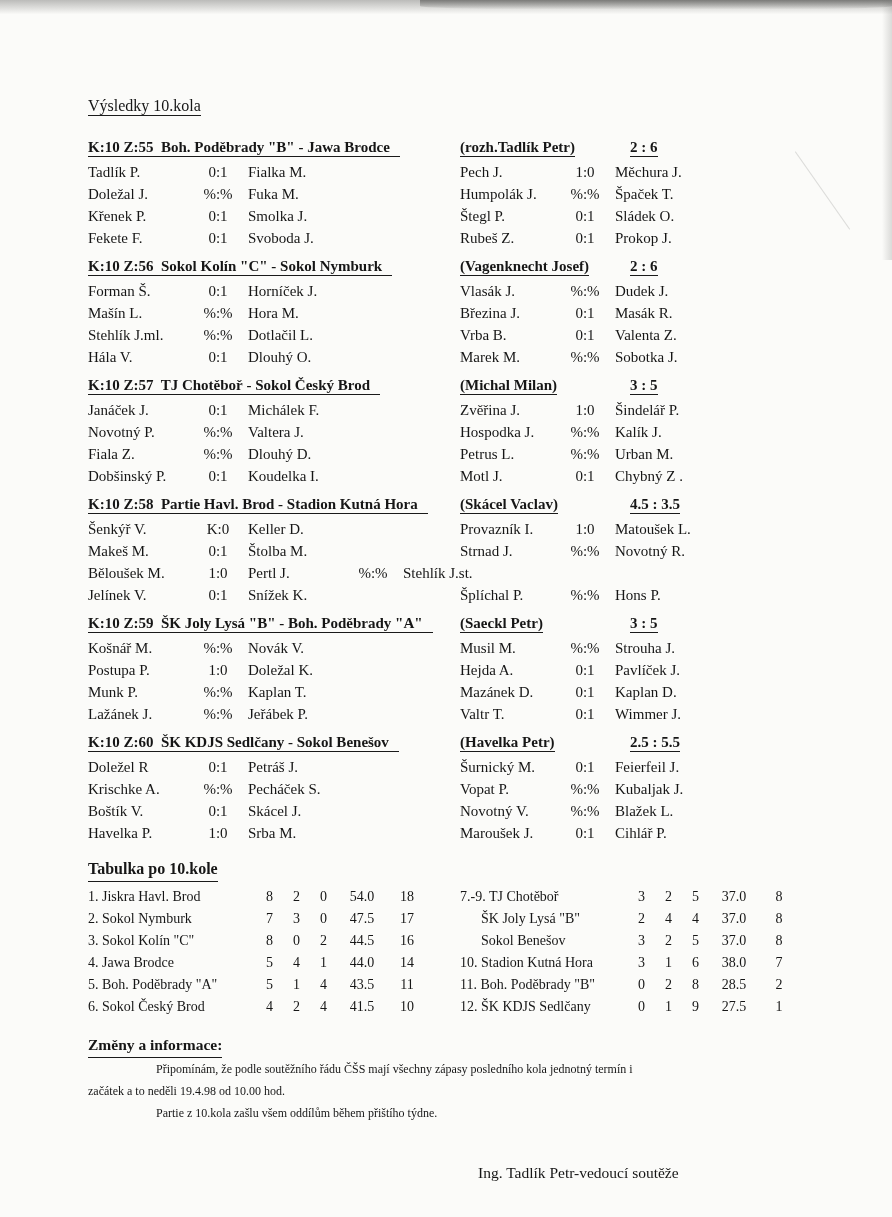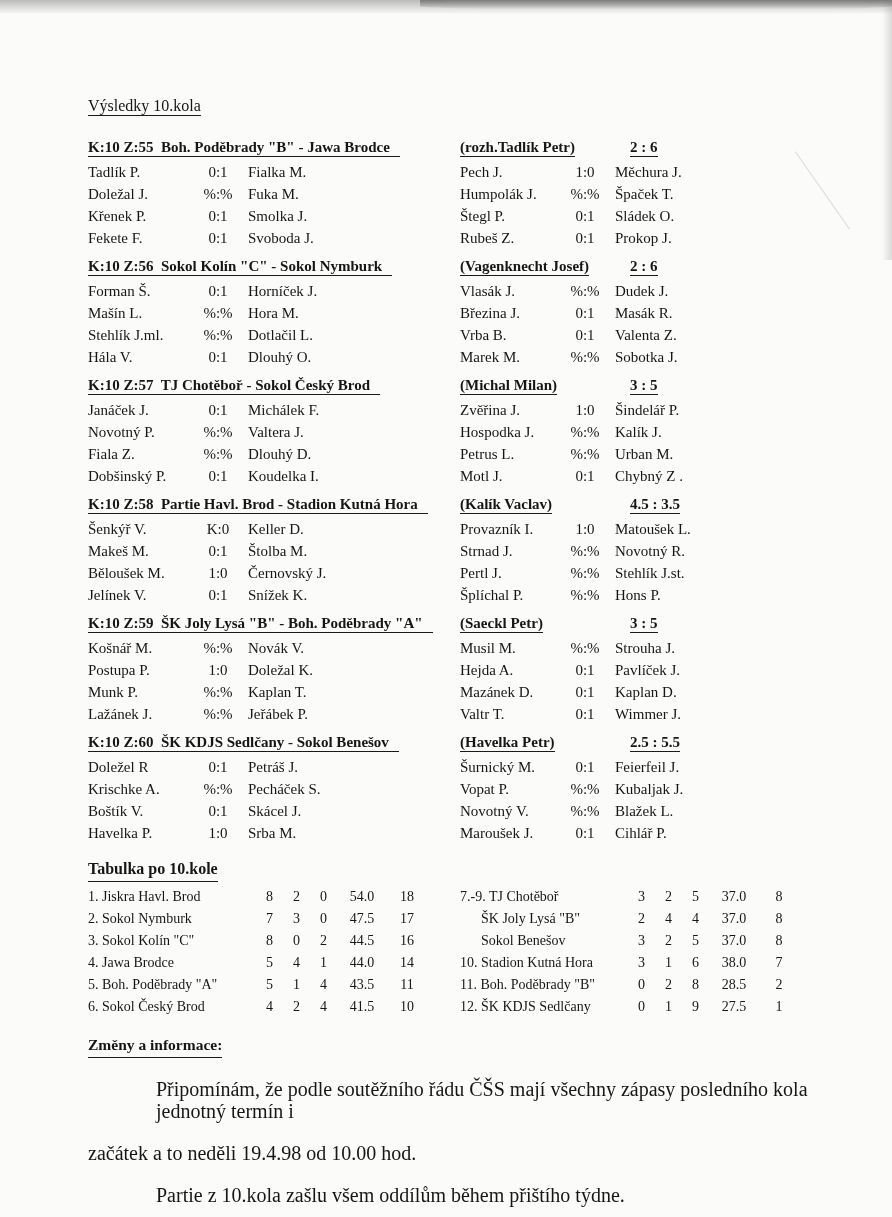--- a/index.html
+++ b/index.html
@@ -54,21 +54,21 @@
   .st-table { width:339px; }
   .st-table.right { margin-left:33px; width:350px; }
   .st-row { display:flex; font-size:14px; line-height:22px; }
   .st-row .name { width:168px; white-space:pre; }
   .st-row .n { width:27px; text-align:center; }
   .st-row .pts { width:50px; text-align:center; }
   .st-row .mp { width:40px; text-align:center; }
 
   .notes { margin-top:16px; }
   .notes-title { font-size:15.5px; font-weight:bold; line-height:22px; display:inline-block; }
-  .note-line { font-size:20px; line-height:22px;margin-top:20px; }
+  .note-line { font-size:12px; line-height:22px; }
   .note-line.indent { padding-left:68px; }
   .signature { margin-top:40px; margin-left:390px; font-size:15.5px; }
 </style>
 </head>
 <body>
 
 <div class="scan-top"></div>
 <div class="scan-top-mid"></div>
 <div class="scan-right"></div>
 <div class="scan-crease"></div>
@@ -209,21 +209,21 @@
     <span class="p3">Motl J.</span>
     <span class="r2">0:1</span>
     <span class="p4">Chybný Z .</span>
   </div>
 </div>
   </section>
 
   <section class="match">
     <div class="mhead">
       <div class="c-title"><span class="mtitle u">K:10 Z:58  Partie Havl. Brod - Stadion Kutná Hora</span></div>
-      <div class="c-ref"><span class="u">(Kalík Vaclav)</span></div>
+      <div class="c-ref"><span class="u">(Skácel Vaclav)</span></div>
       <div class="c-score"><span class="u">4.5 : 3.5</span></div>
     </div>
     <div class="boards">
   <div class="brow">
     <span class="p1">Šenkýř V.</span>
     <span class="r1">K:0</span>
     <span class="p2">Keller D.</span>
     <span class="p3">Provazník I.</span>
     <span class="r2">1:0</span>
     <span class="p4">Matoušek L.</span>
@@ -234,21 +234,20 @@
     <span class="r1">0:1</span>
     <span class="p2">Štolba M.</span>
     <span class="p3">Strnad J.</span>
     <span class="r2">%:%</span>
     <span class="p4">Novotný R.</span>
   </div>
 
   <div class="brow">
     <span class="p1">Běloušek M.</span>
     <span class="r1">1:0</span>
-    <span class="p2">Černovský J.</span>
     <span class="p3">Pertl J.</span>
     <span class="r2">%:%</span>
     <span class="p4">Stehlík J.st.</span>
   </div>
 
   <div class="brow">
     <span class="p1">Jelínek V.</span>
     <span class="r1">0:1</span>
     <span class="p2">Snížek K.</span>
     <span class="p3">Šplíchal P.</span>

